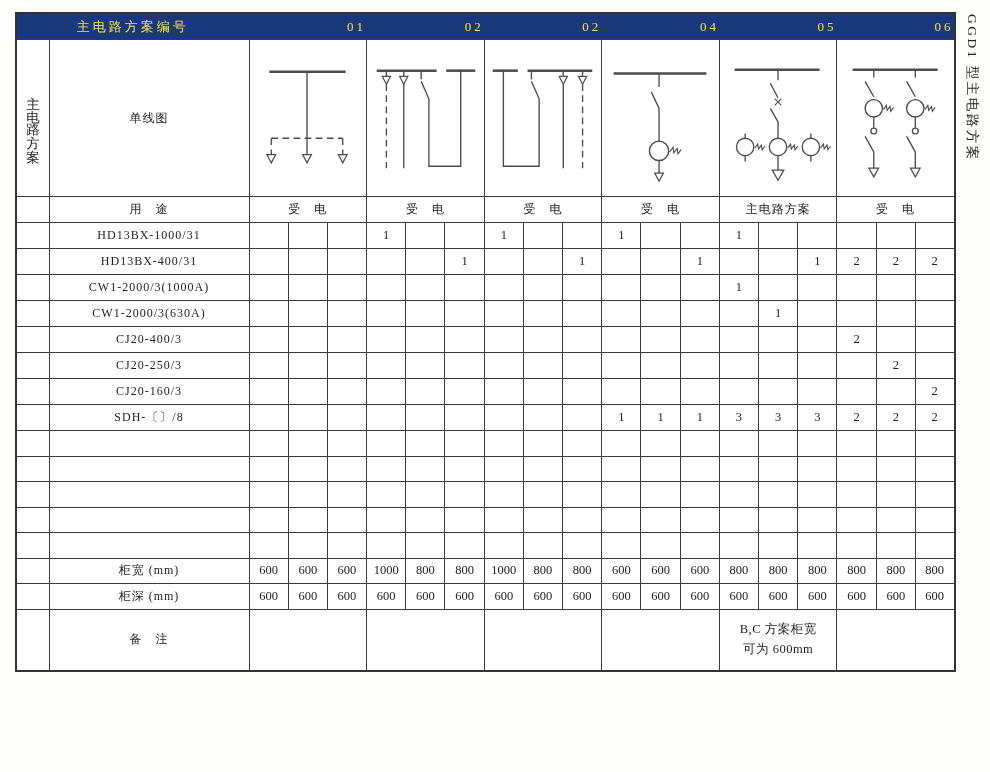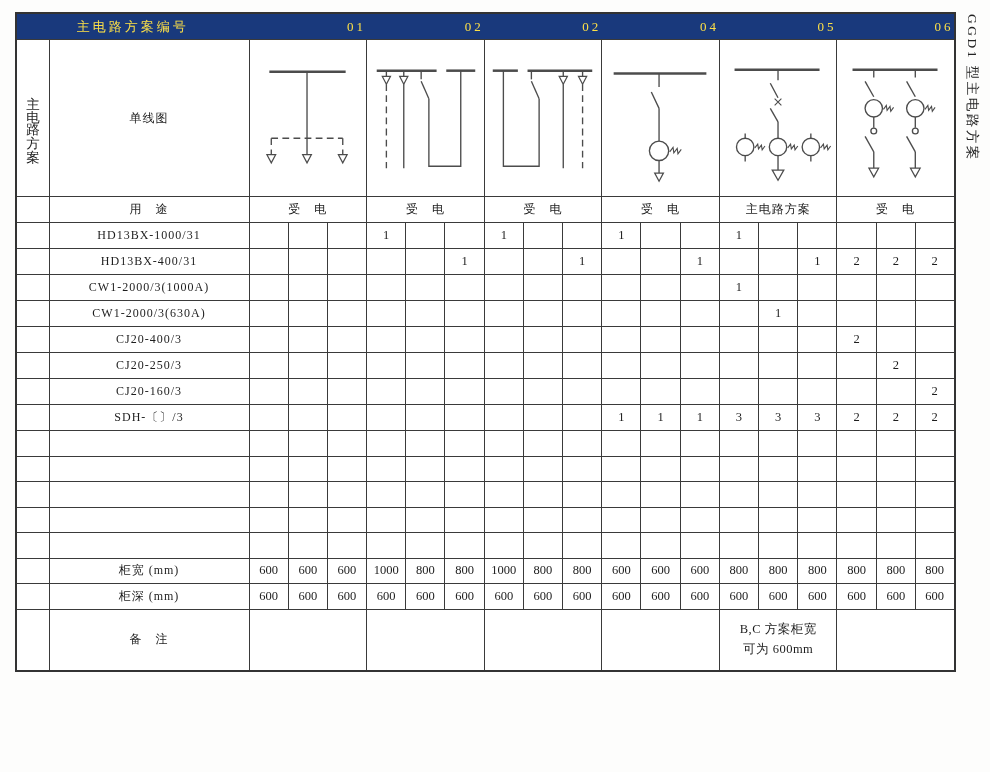--- a/index.html
+++ b/index.html
@@ -378,21 +378,21 @@
         <td class="val"></td>
         <td class="val"></td>
         <td class="val"></td>
         <td class="val"></td>
         <td class="val"></td>
         <td class="val"></td>
         <td class="val">2</td>
       </tr>
       <tr class="row-model">
         <td></td>
-        <td class="lbl">SDH-〔〕/3</td>
+        <td class="lbl">SDH-〔〕/8</td>
         <td class="val"></td>
         <td class="val"></td>
         <td class="val"></td>
         <td class="val"></td>
         <td class="val"></td>
         <td class="val"></td>
         <td class="val"></td>
         <td class="val"></td>
         <td class="val"></td>
         <td class="val">1</td>

